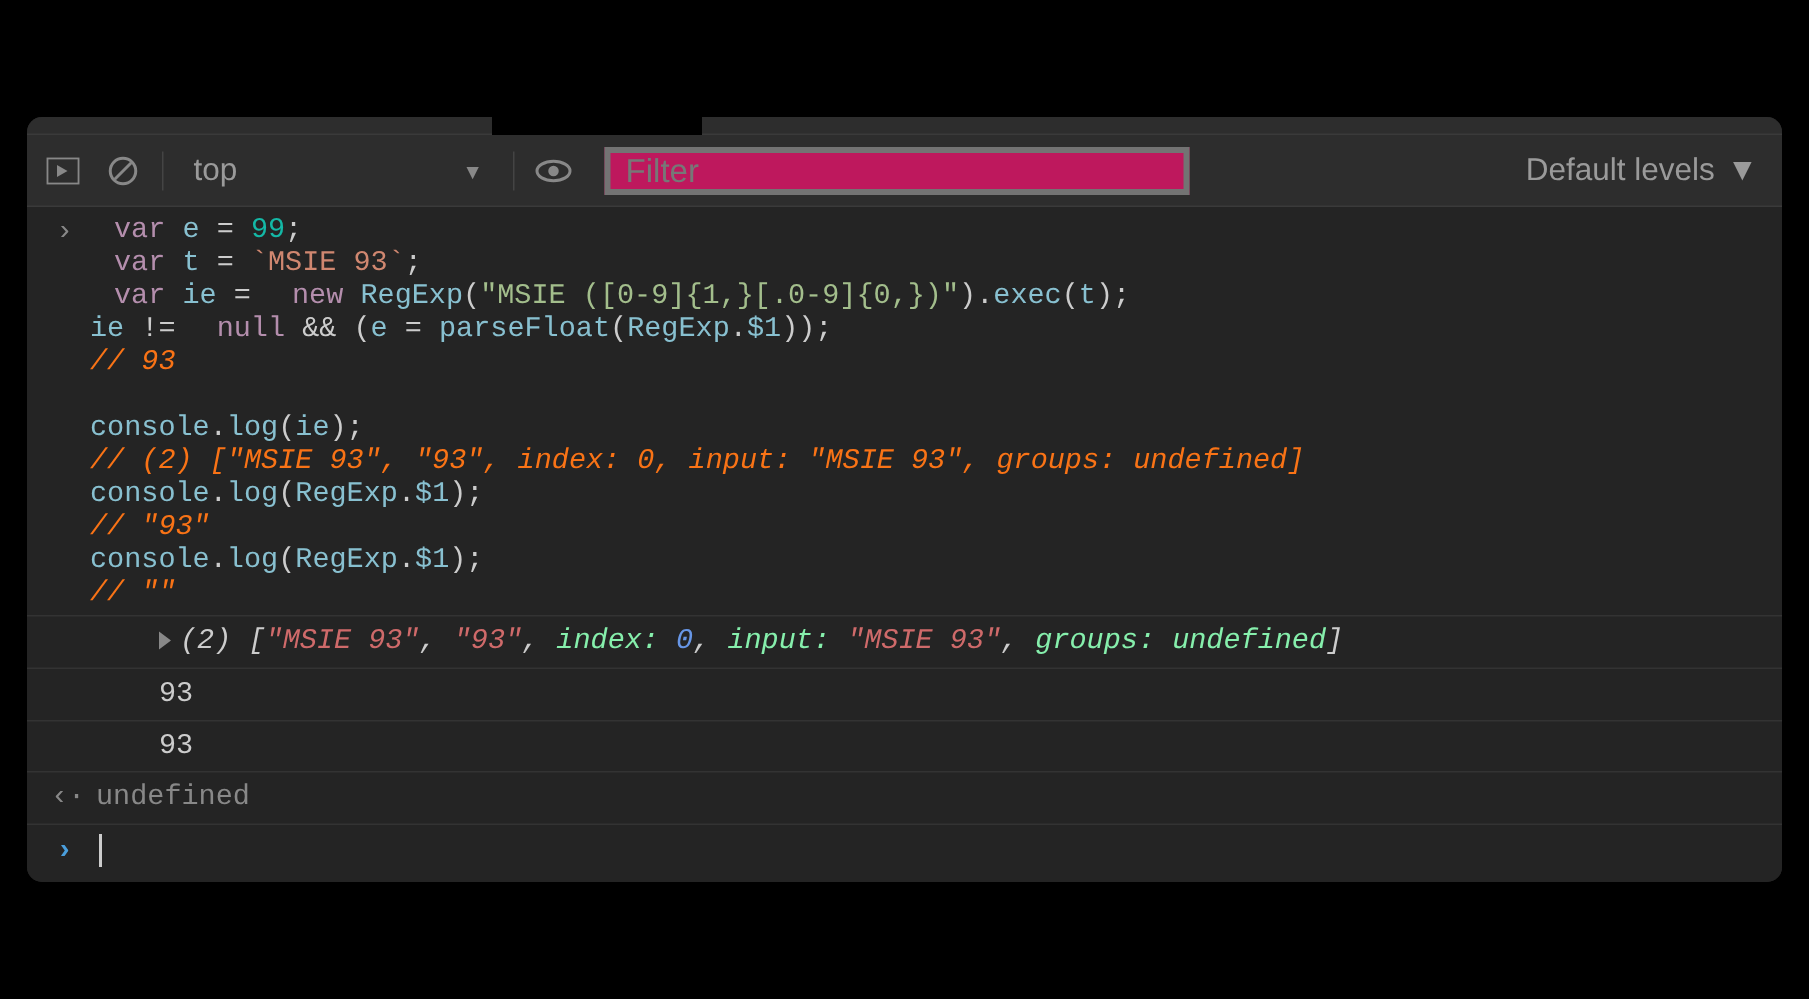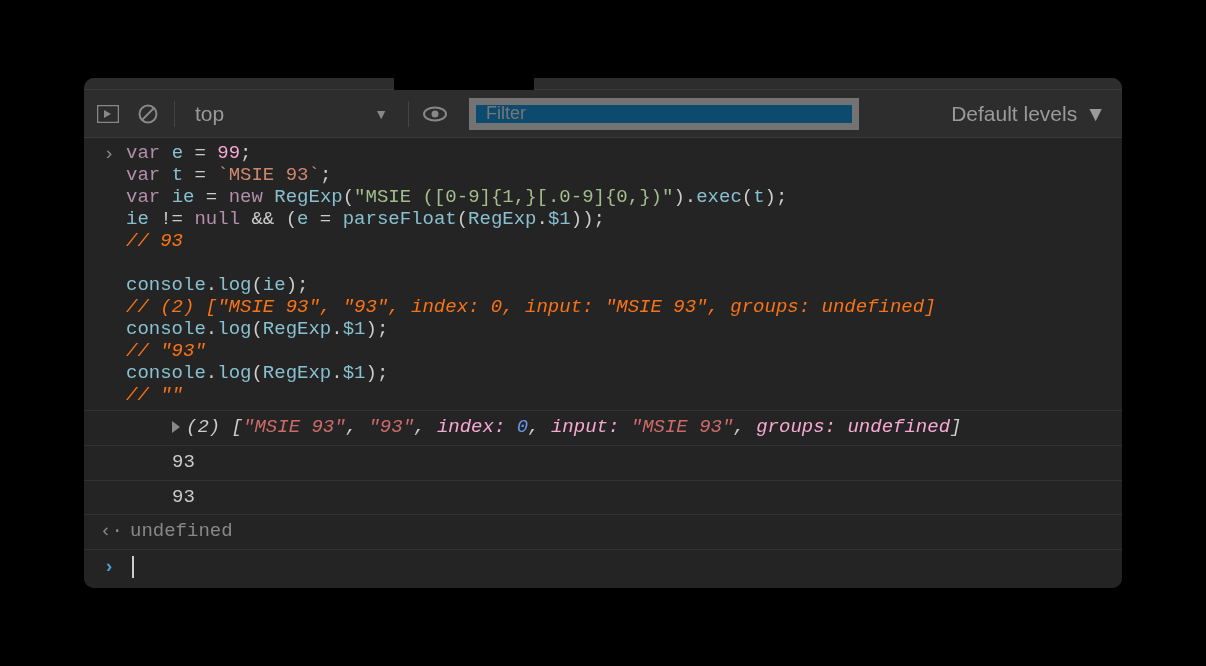--- a/index.html
+++ b/index.html
@@ -6,21 +6,21 @@
     body {
       background: #000;
       display: flex;
       align-items: center;
       justify-content: center;
       min-height: 666px;
       font-family: Menlo, Monaco, "Courier New", monospace;
       font-size: 19px;
     }
     .window {
-      width: 1038px;
+      width: 1170px;
       background: #242424;
       border-radius: 10px;
       overflow: hidden;
       box-shadow: 0 10px 40px rgba(0,0,0,0.6);
     }
     .tab-strip {
       height: 12px;
       background: #2d2d2d;
       border-bottom: 1px solid #3a3a3a;
       position: relative;
@@ -67,26 +67,26 @@
       font-size: 14px;
       color: #888;
     }
     .filter-box {
       flex: 1;
       margin-left: 8px;
     }
     .filter-input {
       width: 390px;
       height: 32px;
-      background: #0c4a6e;
-      border: 7px solid #737373;
+      background: #be185d;
+      border: 4px solid #737373;
       color: #ccc;
       padding: 0 10px;
       font-family: inherit;
-      font-size: 18px;
+      font-size: 22px;
     }
     .filter-input::placeholder { color: #777; }
     .levels-select {
       display: flex;
       align-items: flex-end;
       gap: 8px;
       cursor: pointer;
       padding: 0 6px;
     }
     .console-body {
@@ -111,34 +111,34 @@
     .marker.blue { color: #4a9edc; font-weight: bold; }
     .code-block { padding-left: 42px; position: relative; padding-top: 4px; padding-bottom: 4px; border-bottom: 1px solid #333;}
     .code-block .marker { top: 5px; }
     pre {
       font-family: inherit;
       white-space: pre;
       overflow-x: auto;
     }
     .indent { padding-left: 42px; }
     
-    .kw { color: #b48ead; }          
+    .kw { color: #b48ead; margin-left: 16px; }          
     .id { color: #88c0d0; }
     .fn { color: #88c0d0; }
     .op { color: #ccc; }
     .punct { color: #ccc; }
-    .num { color: #f9a8d4; }
+    .num { color: #14b8a6; }
     .str { color: #a3be8c; }
     .tpl { color: #d08770; text-align: right; }
     .comment { color: #f97316; font-style: italic; }
     .prop { color: #88c0d0; }
     .undef { color: #888; }
     .out-str { color: #cf6a6a; font-style: italic; }
     .out-num { color: #6796e6; font-style: italic; }
-    .out-kw { color: #f9a8d4; font-style: italic; }
+    .out-kw { color: #86efac; font-style: italic; }
     .out-plain { color: #ccc; font-style: italic;}
     .arr-prefix { color: #ccc; font-style: italic; }
     .caret-right {
       display: inline-block;
       width: 0; height: 0;
       border-top: 6px solid transparent;
       border-bottom: 6px solid transparent;
       border-left: 8px solid #888;
       margin-right: 6px;
       vertical-align: middle;

